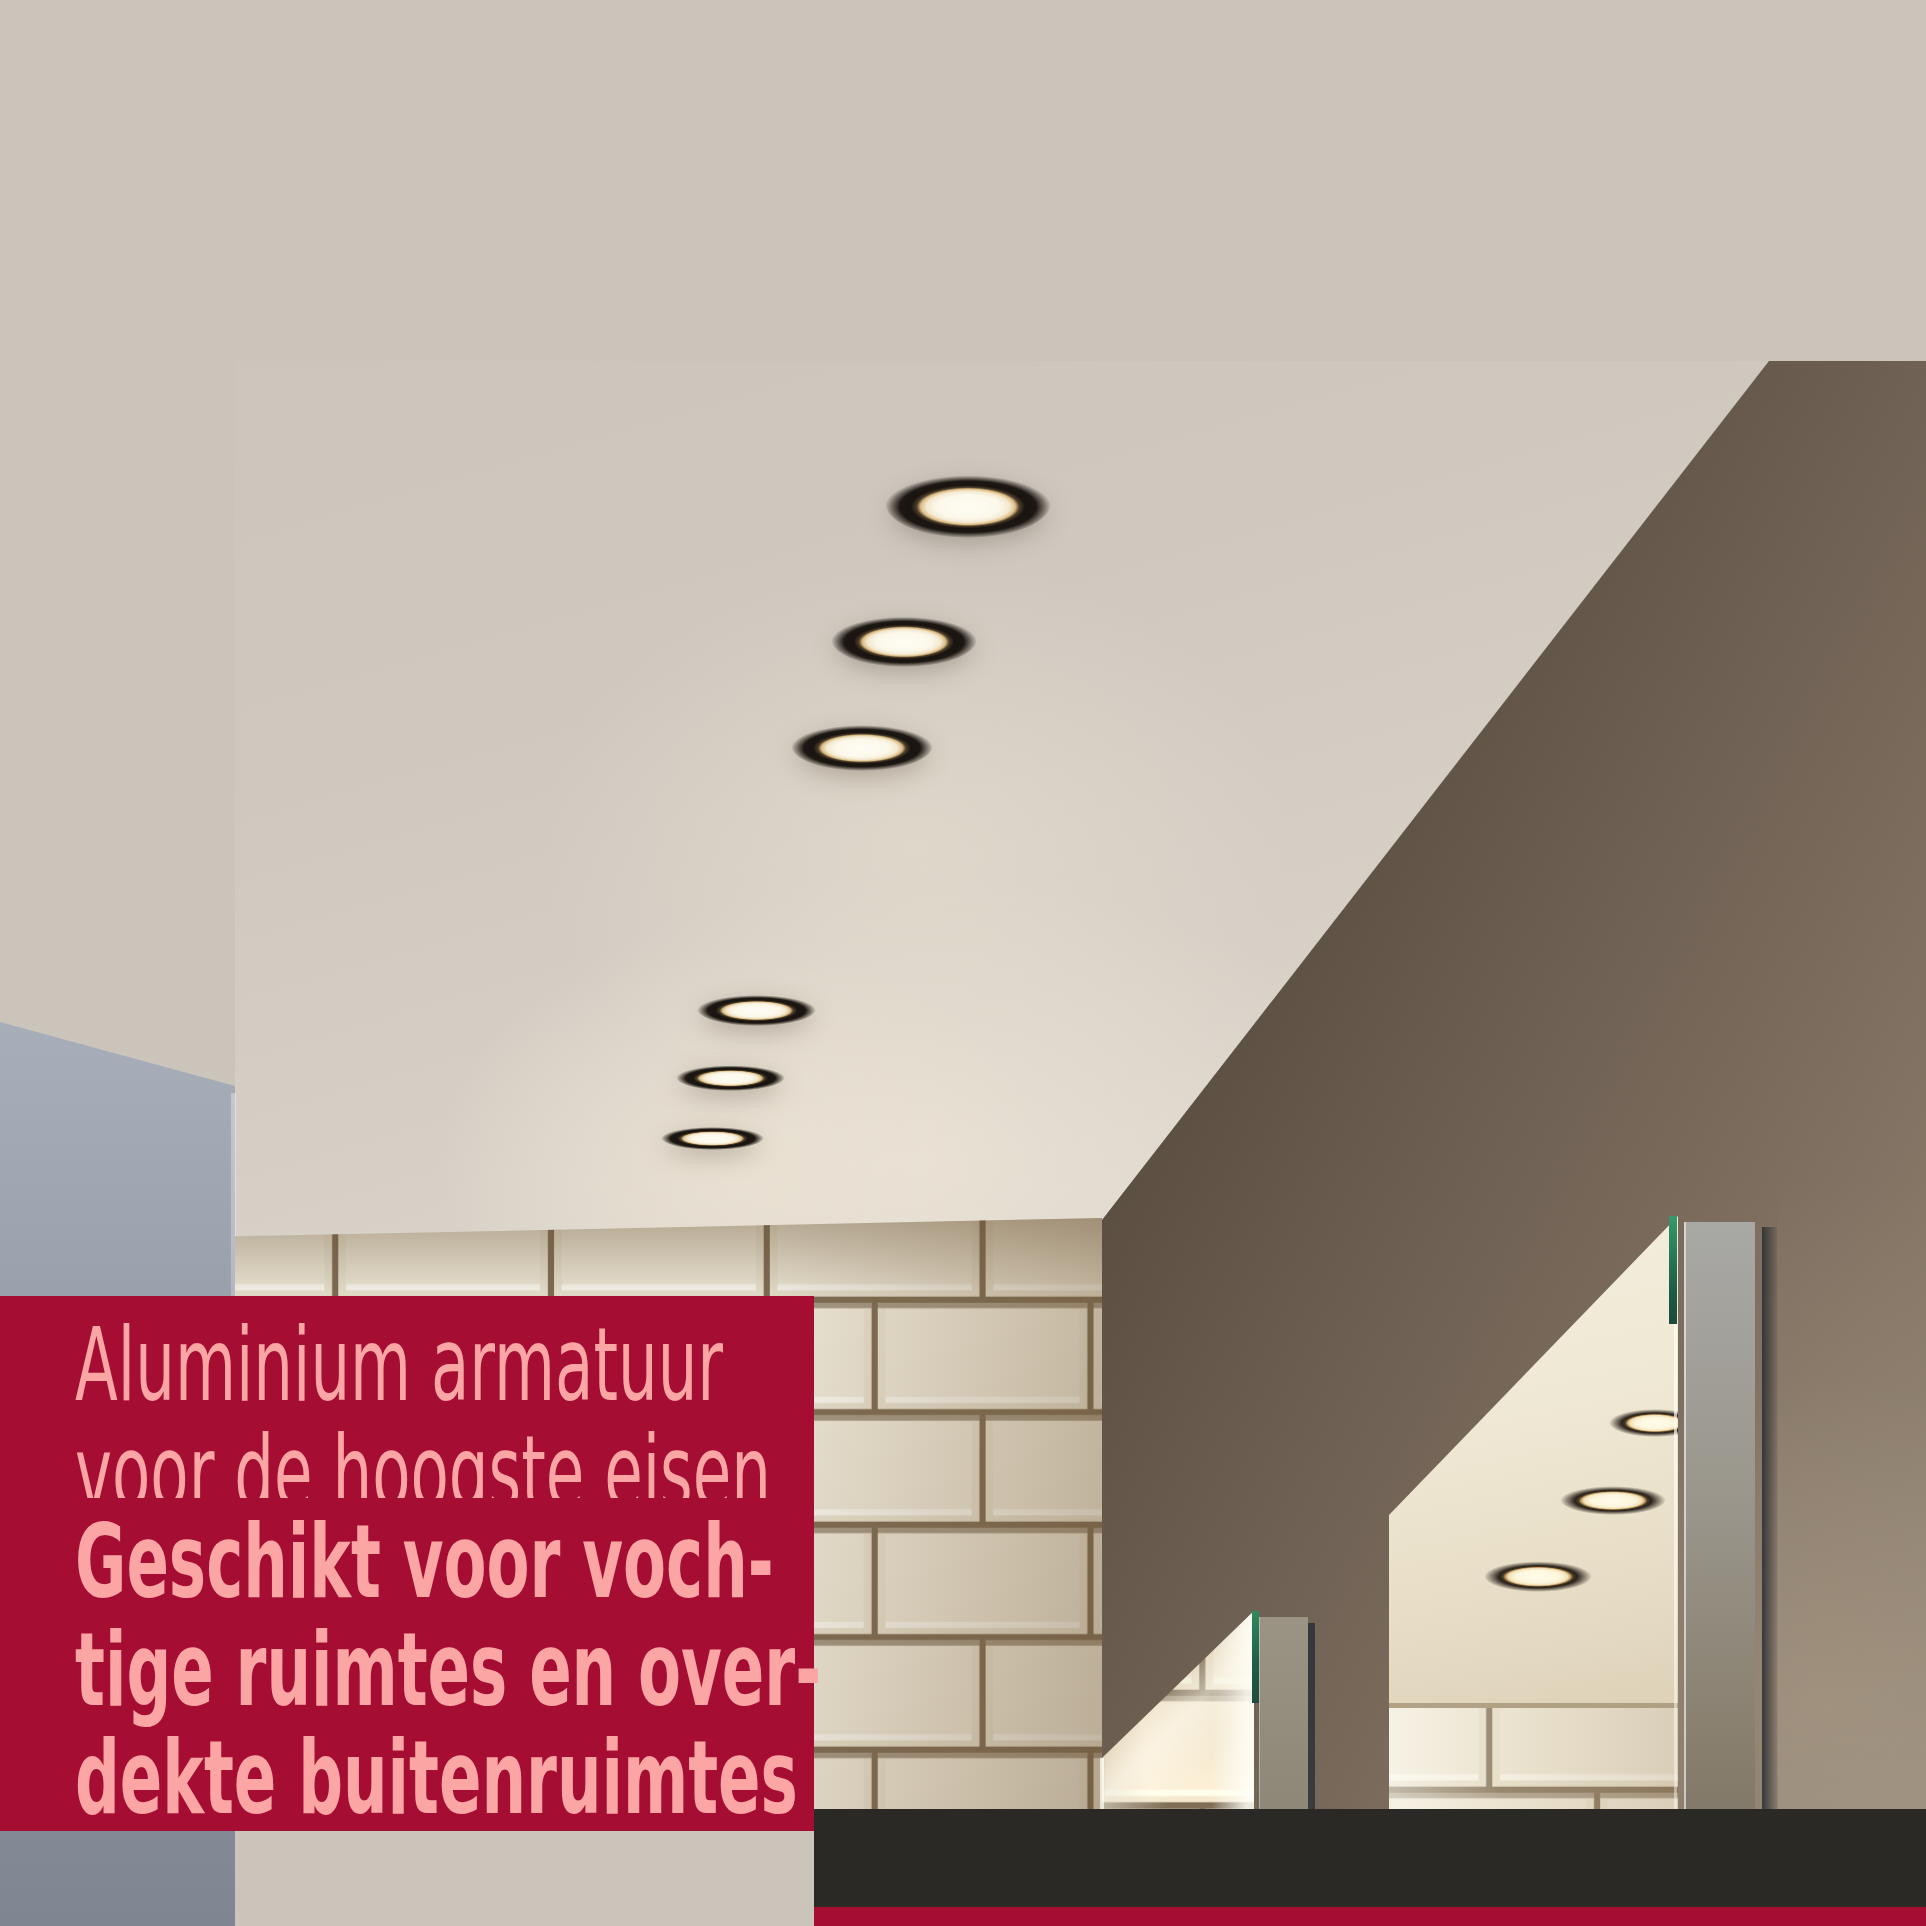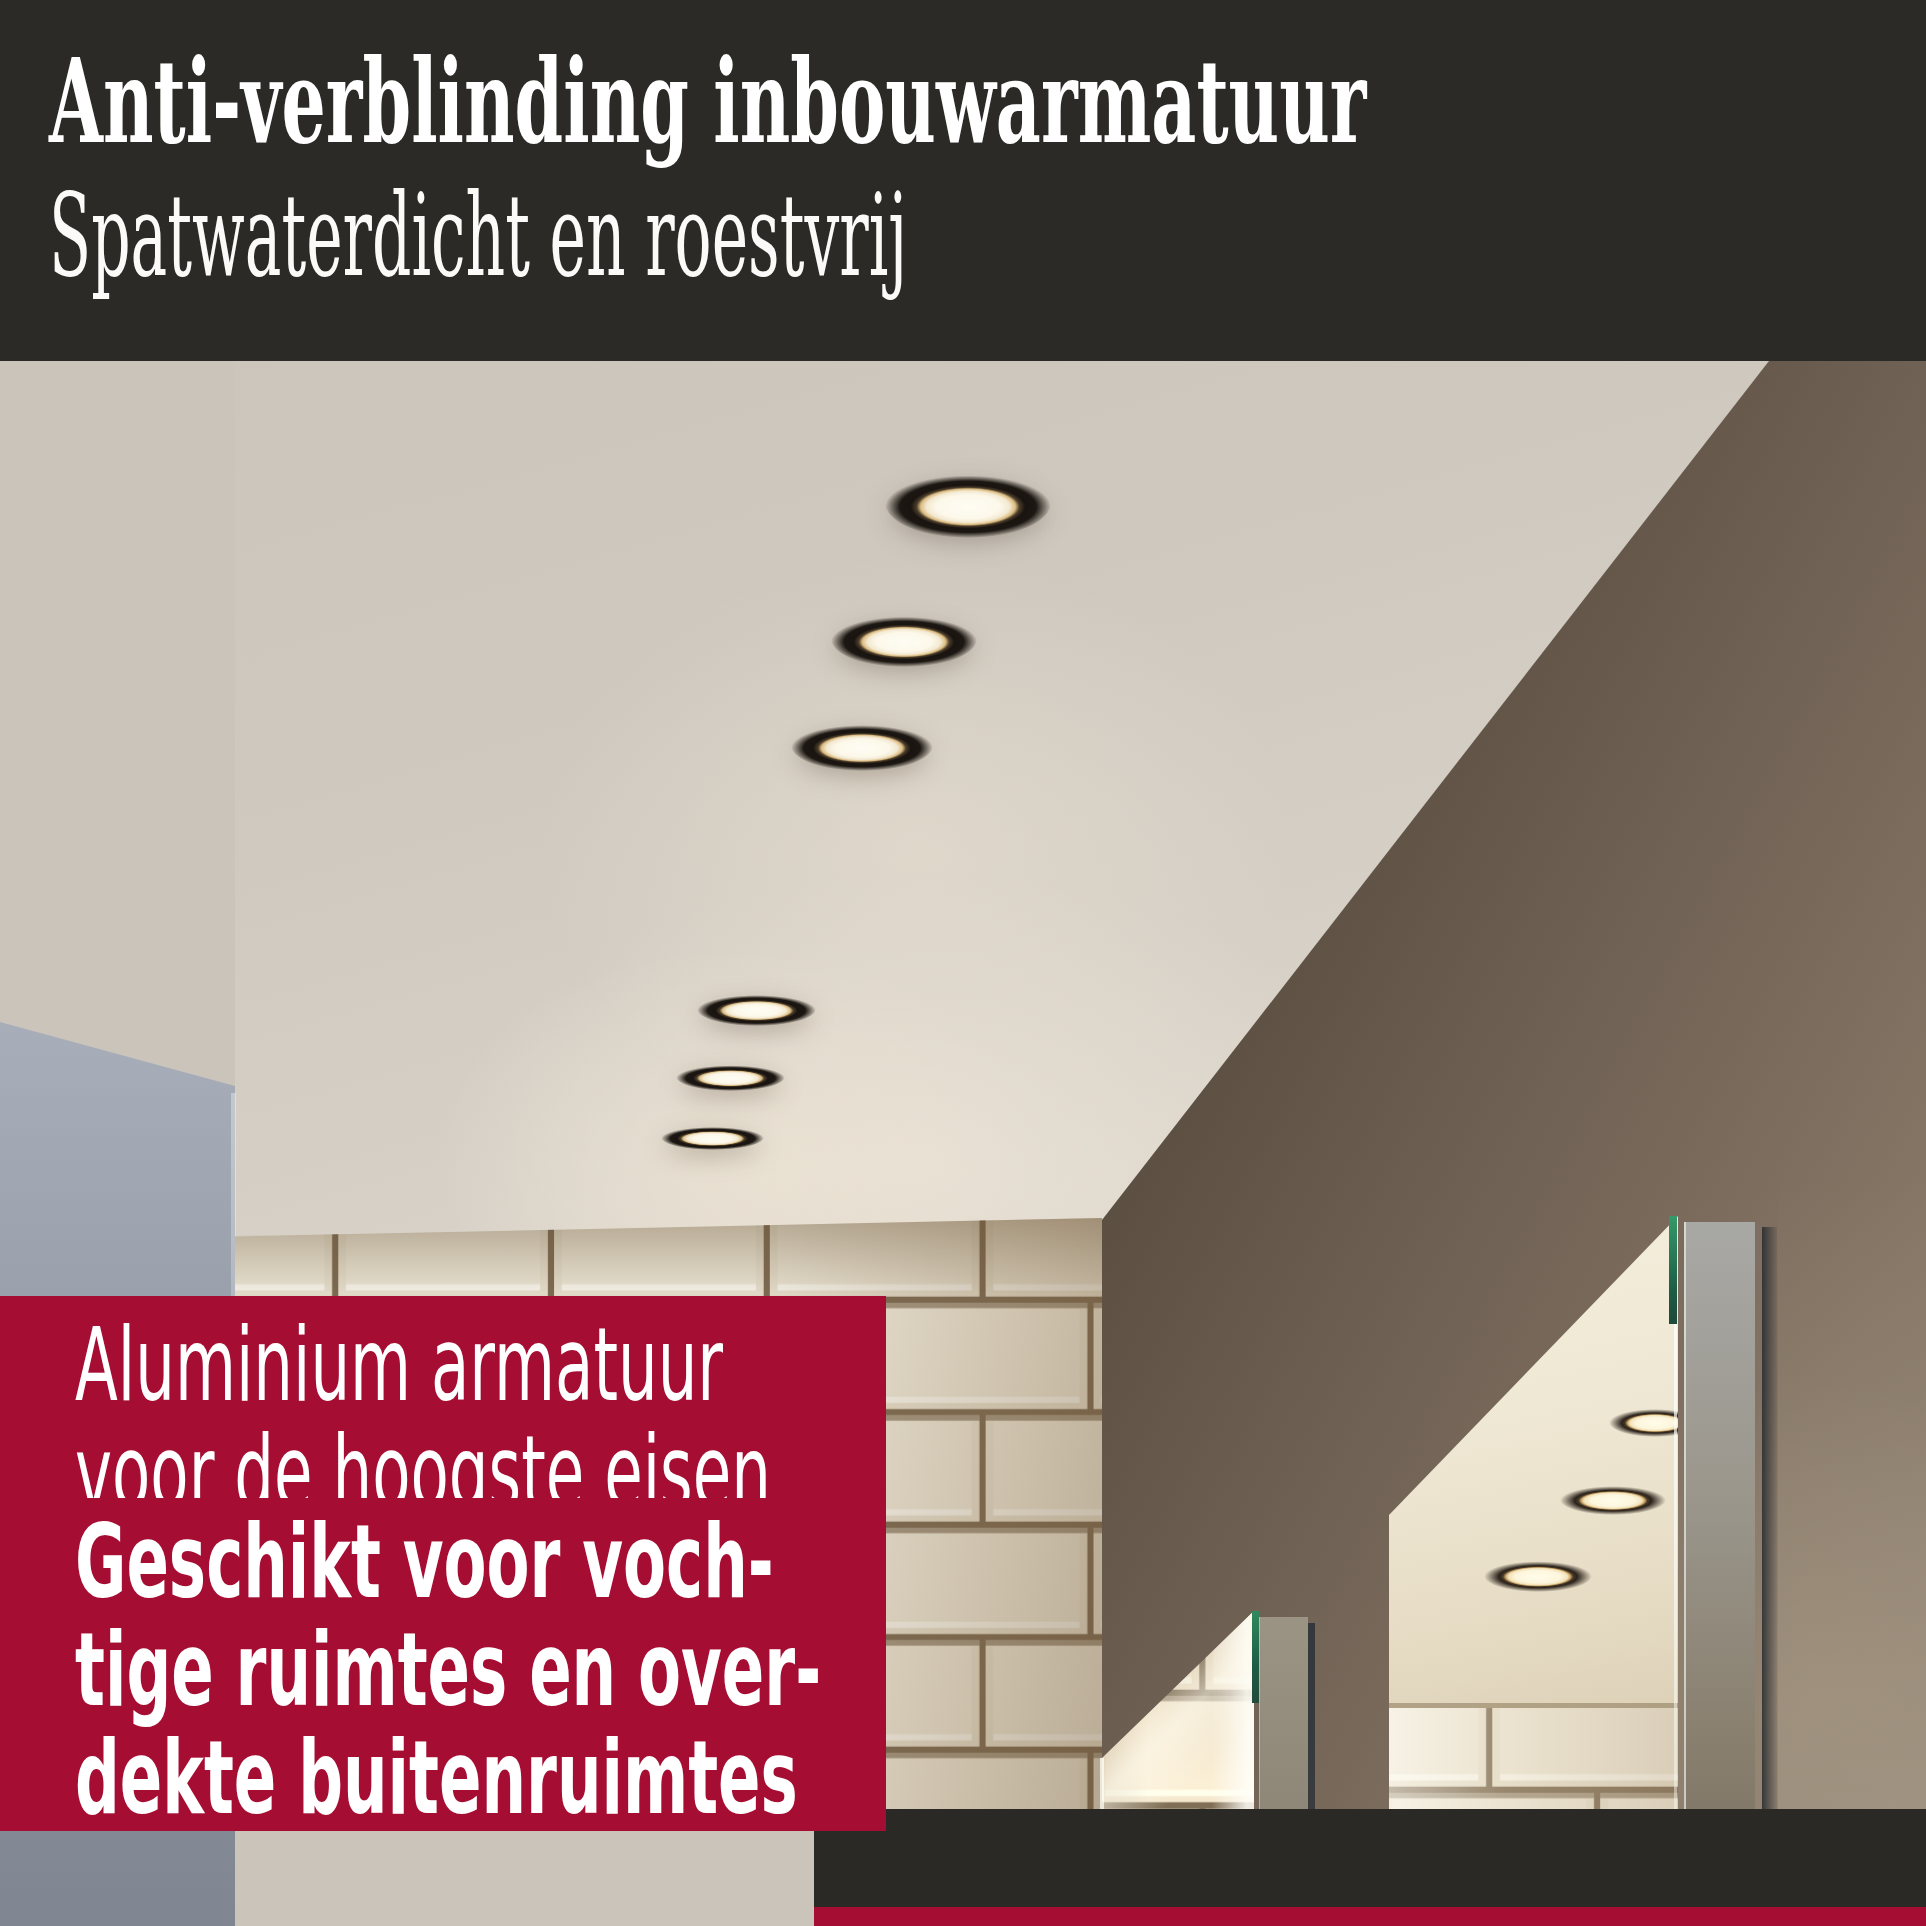--- a/index.html
+++ b/index.html
@@ -112,21 +112,21 @@
   .glow1{left:539px;top:193px;width:755px;height:586px;
      background:radial-gradient(closest-side,rgba(240,231,212,.4),rgba(240,231,212,0));}
   .glow2{left:432px;top:586px;width:616px;height:432px;
      background:radial-gradient(closest-side,rgba(242,233,214,.45),rgba(242,233,214,0));}
 
   
   .strip-dark{position:absolute;left:814px;top:1809px;width:1112px;height:98px;background:#2a2925;z-index:20;}
   .strip-red{position:absolute;left:814px;top:1907px;width:1112px;height:19px;background:#a50d33;z-index:20;}
 
   
-  .feature{position:absolute;left:0;width:886px;background:#a50d33;z-index:30;color:#ffffff;
+  .feature{position:absolute;left:0;width:814px;background:#a50d33;z-index:30;color:#fca5a5;
      padding-left:75px;}
   .feature .line{display:block;font-size:101px;line-height:108px;white-space:nowrap;
      transform:scaleX(.62);transform-origin:0 50%;letter-spacing:0;}
   .feature-1{top:1296px;height:238px;padding-top:15.4px;}
   .feature-2{top:1498px;height:333px;padding-top:10px;font-weight:bold;}
 
   
   .badge{position:absolute;left:1557px;top:452px;width:288px;height:288px;border-radius:50%;
      border:8.5px solid #fbfbfa;z-index:50;
      background:linear-gradient(180deg,#6487a3 0%,#5e7d97 32%,#4e6378 60%,#3c444d 85%,#343a40 100%);
@@ -193,24 +193,20 @@
     <div class="spot sp2"></div>
     <div class="spot sp3"></div>
     <div class="spot sp4"></div>
     <div class="spot sp5"></div>
     <div class="spot sp6"></div>
   </div>
 
   <div class="strip-dark"></div>
   <div class="strip-red"></div>
 
-  <div class="banner">
-    <span class="title">Anti-verblinding inbouwarmatuur</span>
-    <span class="subtitle">Spatwaterdicht en roestvrij</span>
-  </div>
 
 
   <div class="feature feature-1">
     <span class="line">Aluminium armatuur</span>
     <span class="line">voor de hoogste eisen</span>
   </div>
   <div class="feature feature-2">
     <span class="line">Geschikt voor voch-</span>
     <span class="line">tige ruimtes en over-</span>
     <span class="line">dekte buitenruimtes</span>

